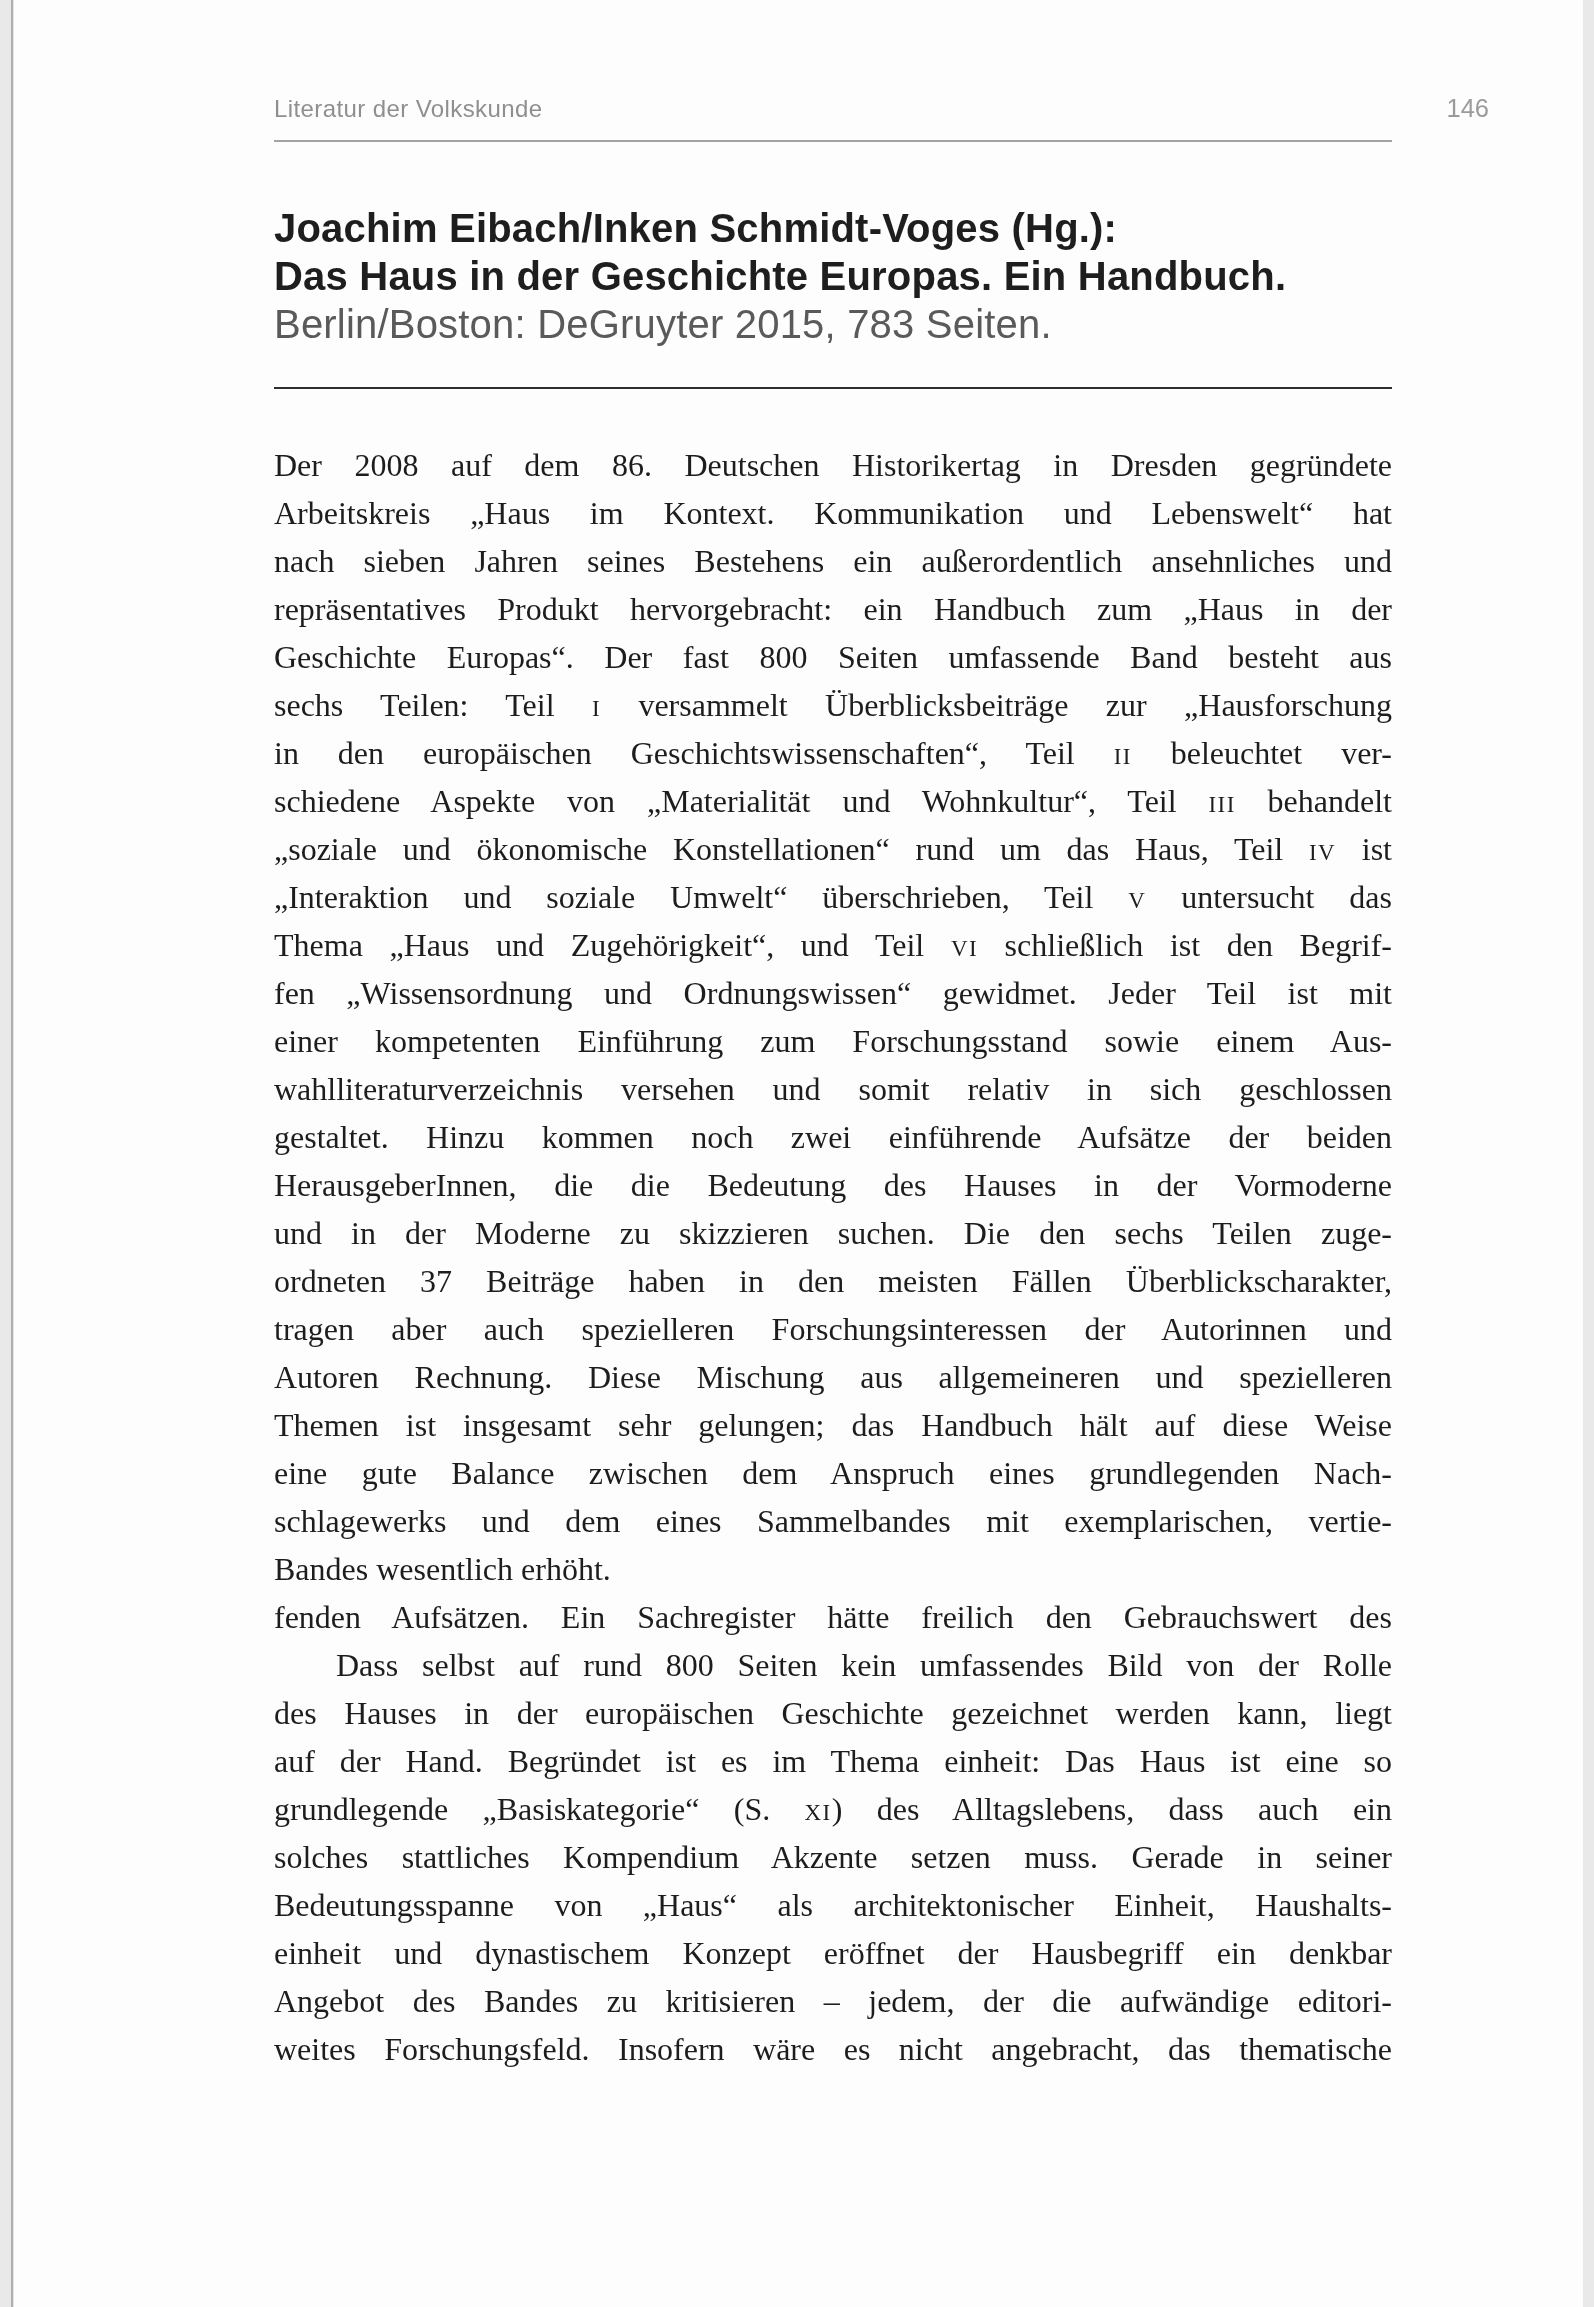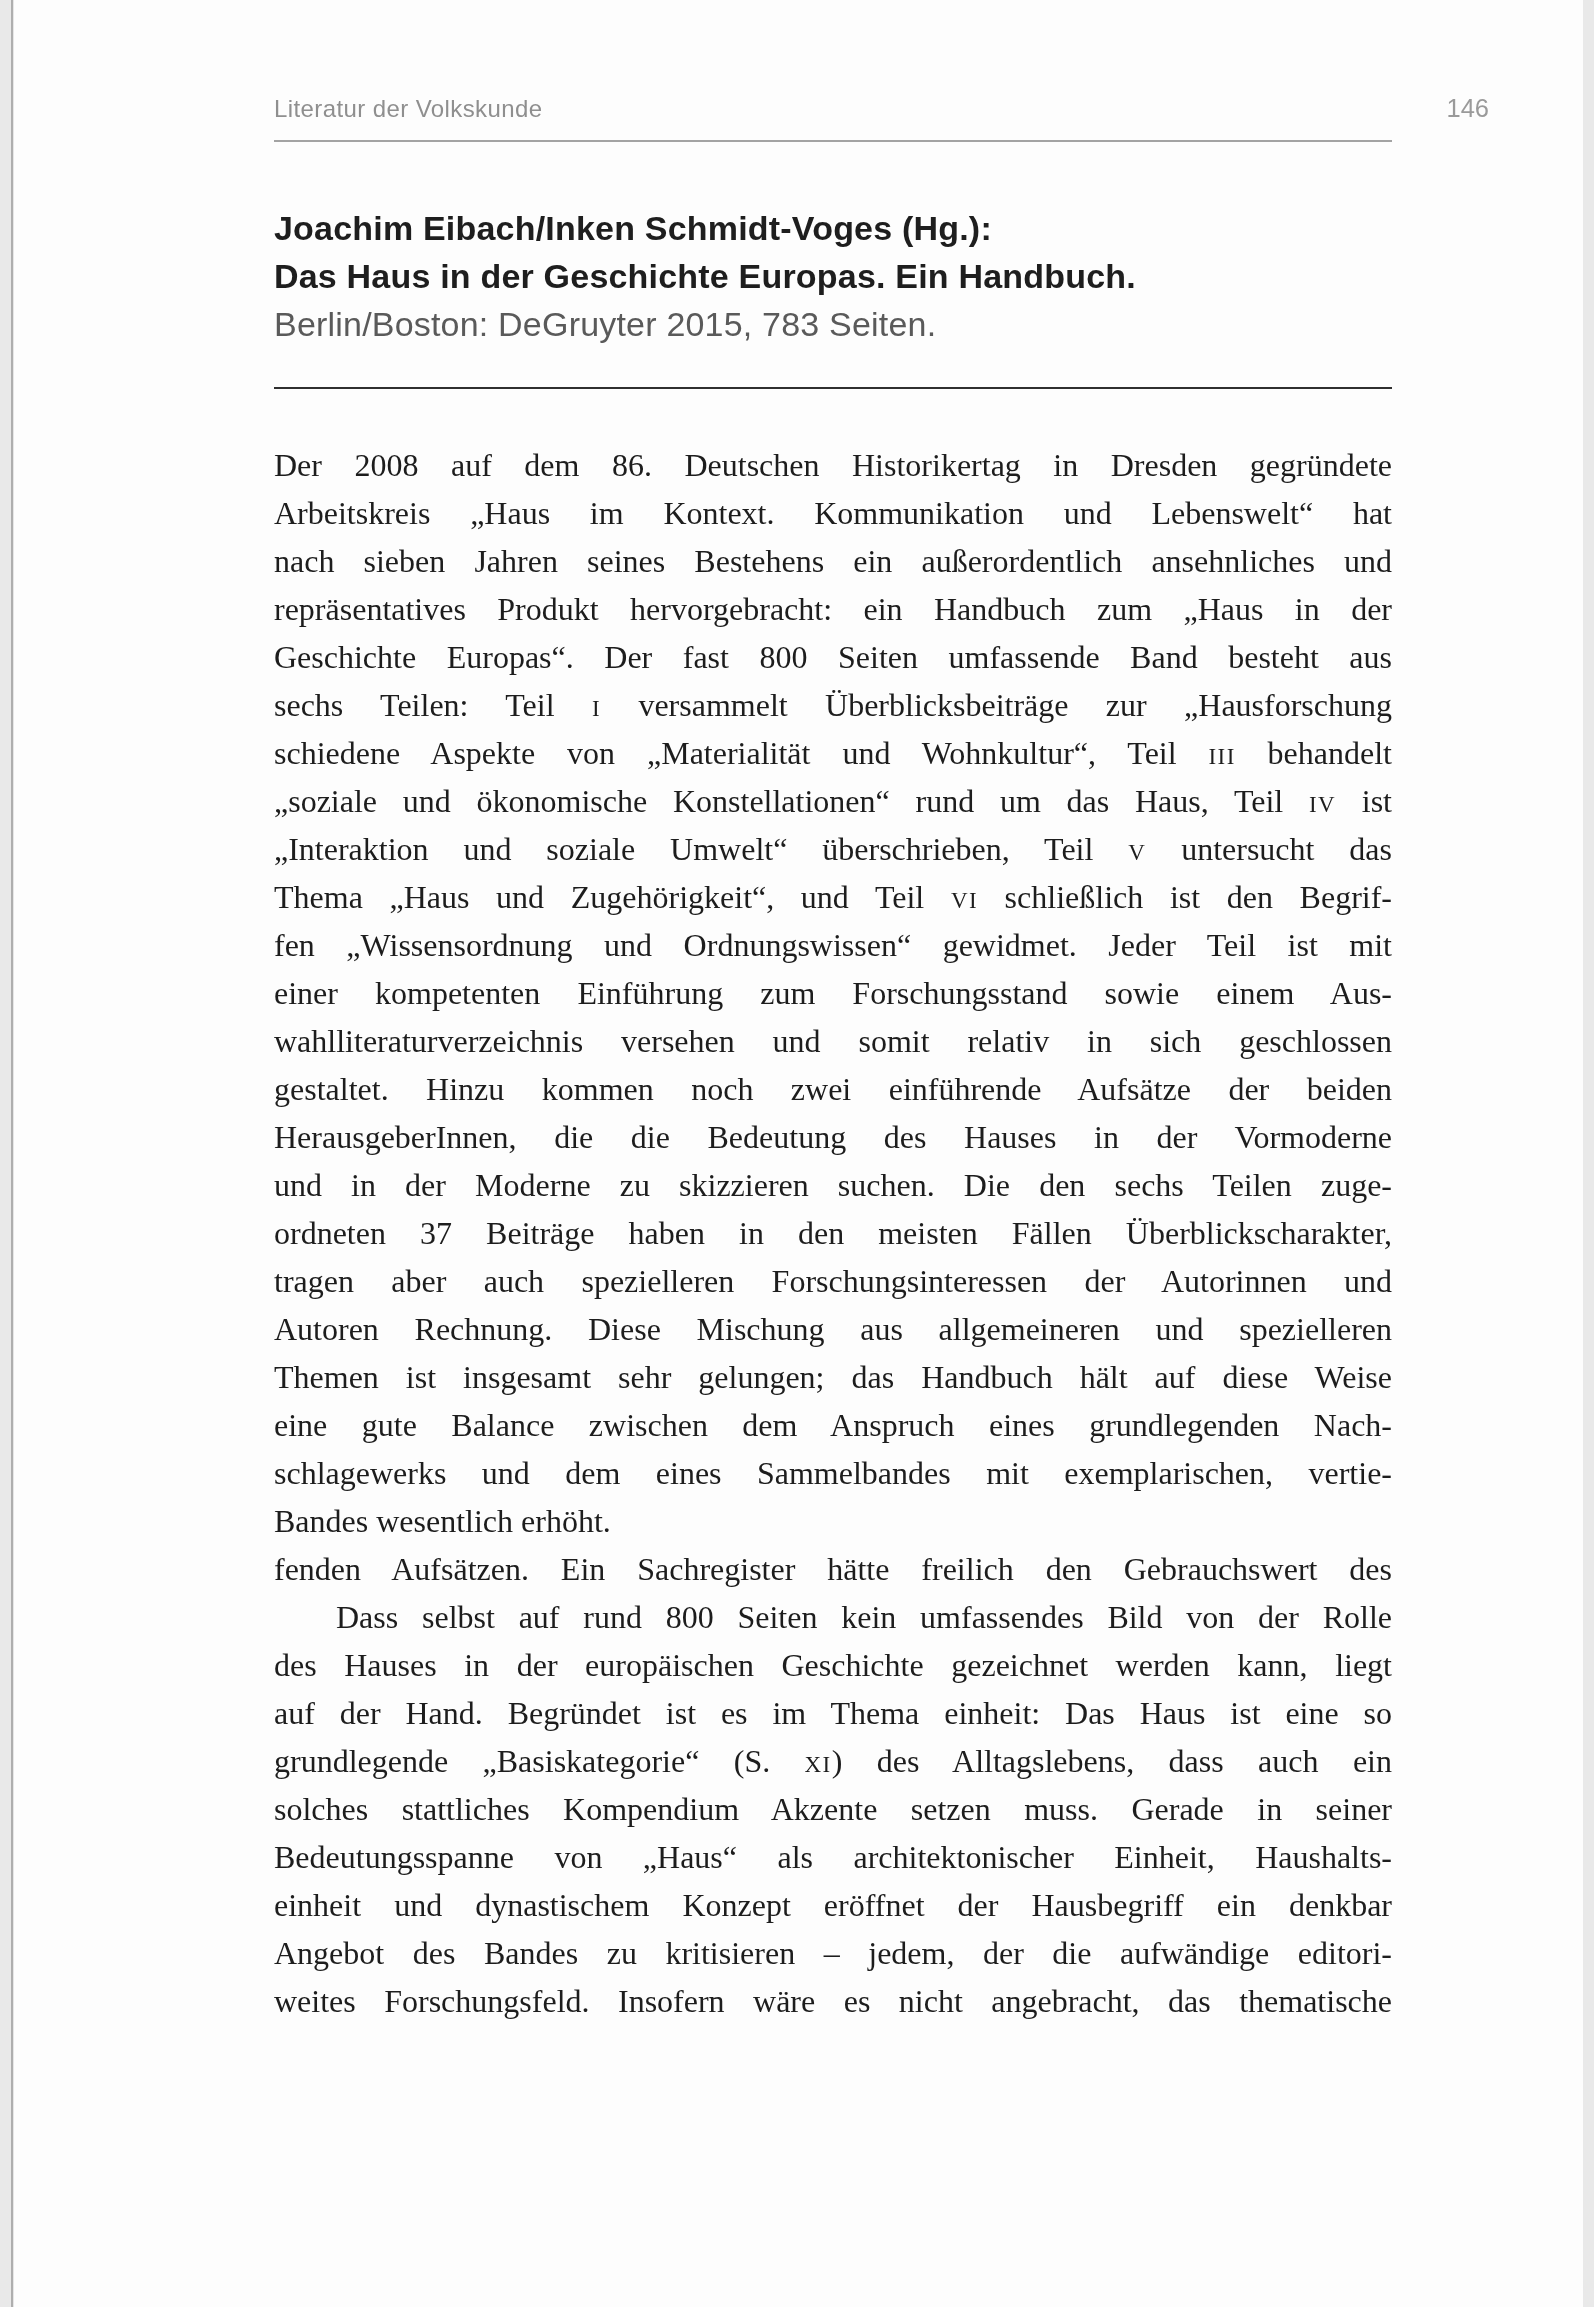--- a/index.html
+++ b/index.html
@@ -47,21 +47,21 @@
   .rule-top   { top: 140px; height: 1.6px; background: #a3a3a3; }
   .rule-heavy { top: 387px; height: 2.4px; background: #2f2f2f; }
   .citation {
     position: absolute;
     left: 263px;
     top: 204px;
     width: 1140px;
   }
   .citation p {
     margin: 0;
-    font-size: 34px;
+    font-size: 40px;
     line-height: 48px;
     letter-spacing: 0.2px;
   }
   .cit-bold    { font-weight: 700; color: #1e1e1e; }
   .cit-imprint { font-weight: 400; color: #5a5a5a; }
   .body {
     position: absolute;
     left: 263px;
     top: 441px;
     width: 1118px;
@@ -100,20 +100,21 @@
 
   <div class="rule rule-heavy"></div>
 
   <main class="body" id="body-text">
       <div class="line just">Der 2008 auf dem 86. Deutschen Historikertag in Dresden gegründete</div>
       <div class="line just">Arbeitskreis „Haus im Kontext. Kommunikation und Lebenswelt“ hat</div>
       <div class="line just">nach sieben Jahren seines Bestehens ein außerordentlich ansehnliches und</div>
       <div class="line just">repräsentatives Produkt hervorgebracht: ein Handbuch zum „Haus in der</div>
       <div class="line just">Geschichte Europas“. Der fast 800 Seiten umfassende Band besteht aus</div>
       <div class="line just">sechs Teilen: Teil <span class="sc">I</span> versammelt Überblicksbeiträge zur „Hausforschung</div>
+      <div class="line just">in den europäischen Geschichtswissenschaften“, Teil <span class="sc">II</span> beleuchtet ver-</div>
       <div class="line just">schiedene Aspekte von „Materialität und Wohnkultur“, Teil <span class="sc">III</span> behandelt</div>
       <div class="line just">„soziale und ökonomische Konstellationen“ rund um das Haus, Teil <span class="sc">IV</span> ist</div>
       <div class="line just">„Interaktion und soziale Umwelt“ überschrieben, Teil <span class="sc">V</span> untersucht das</div>
       <div class="line just">Thema „Haus und Zugehörigkeit“, und Teil <span class="sc">VI</span> schließlich ist den Begrif-</div>
       <div class="line just">fen „Wissensordnung und Ordnungswissen“ gewidmet. Jeder Teil ist mit</div>
       <div class="line just">einer kompetenten Einführung zum Forschungsstand sowie einem Aus-</div>
       <div class="line just">wahlliteraturverzeichnis versehen und somit relativ in sich geschlossen</div>
       <div class="line just">gestaltet. Hinzu kommen noch zwei einführende Aufsätze der beiden</div>
       <div class="line just">HerausgeberInnen, die die Bedeutung des Hauses in der Vormoderne</div>
       <div class="line just">und in der Moderne zu skizzieren suchen. Die den sechs Teilen zuge-</div>

